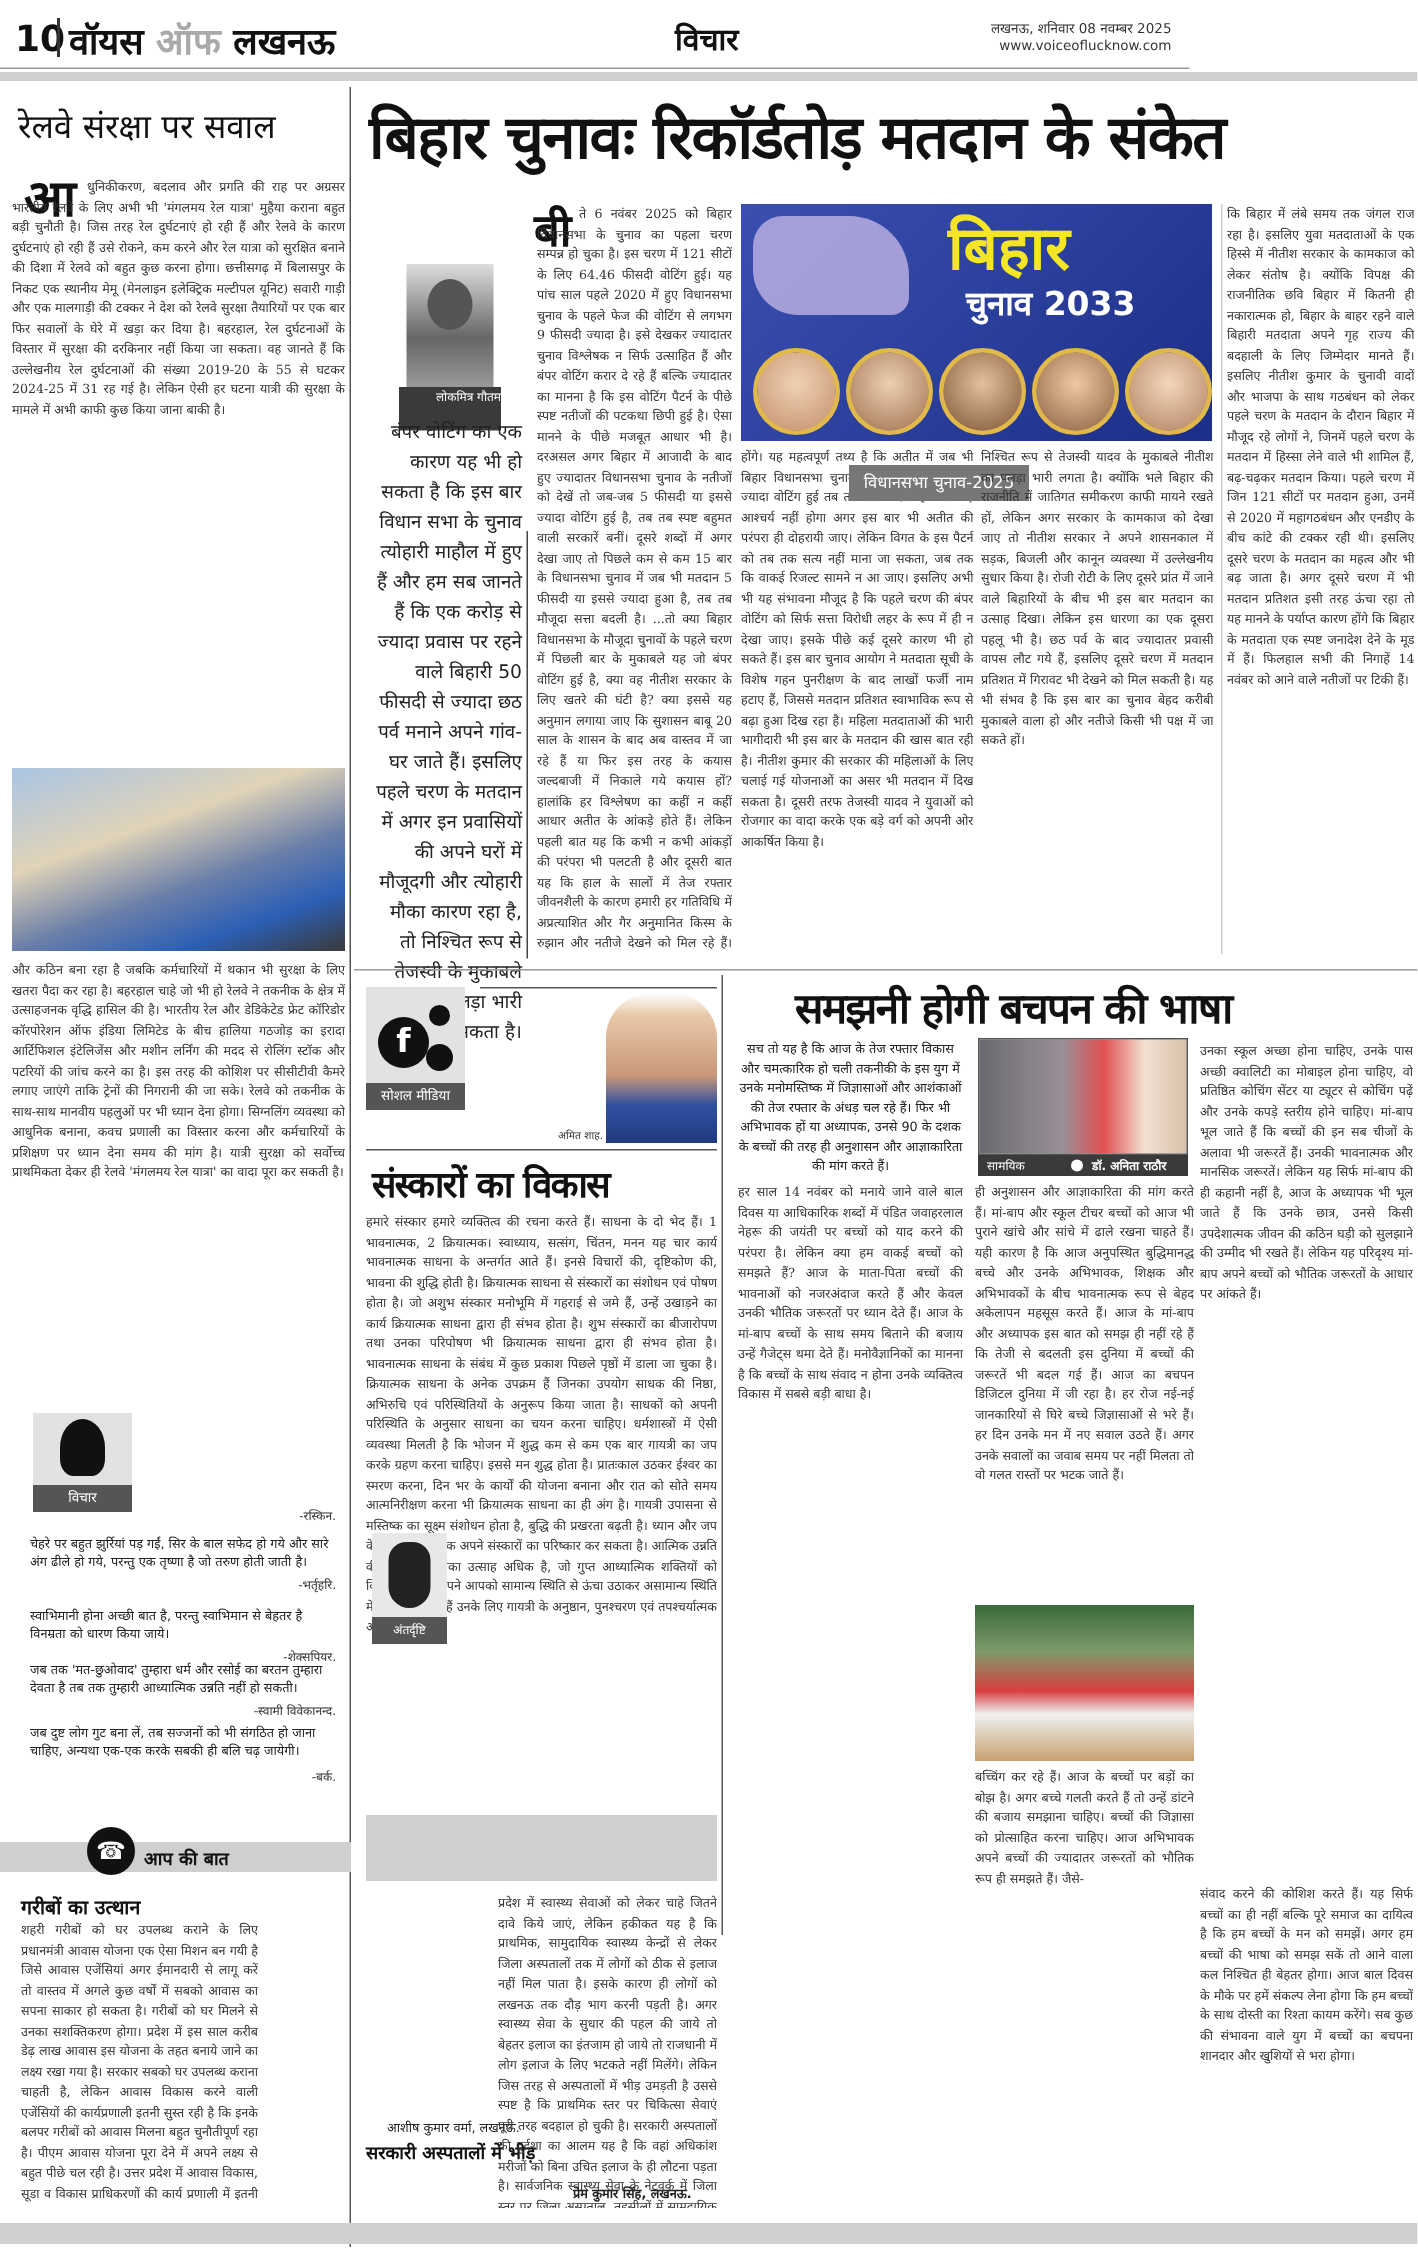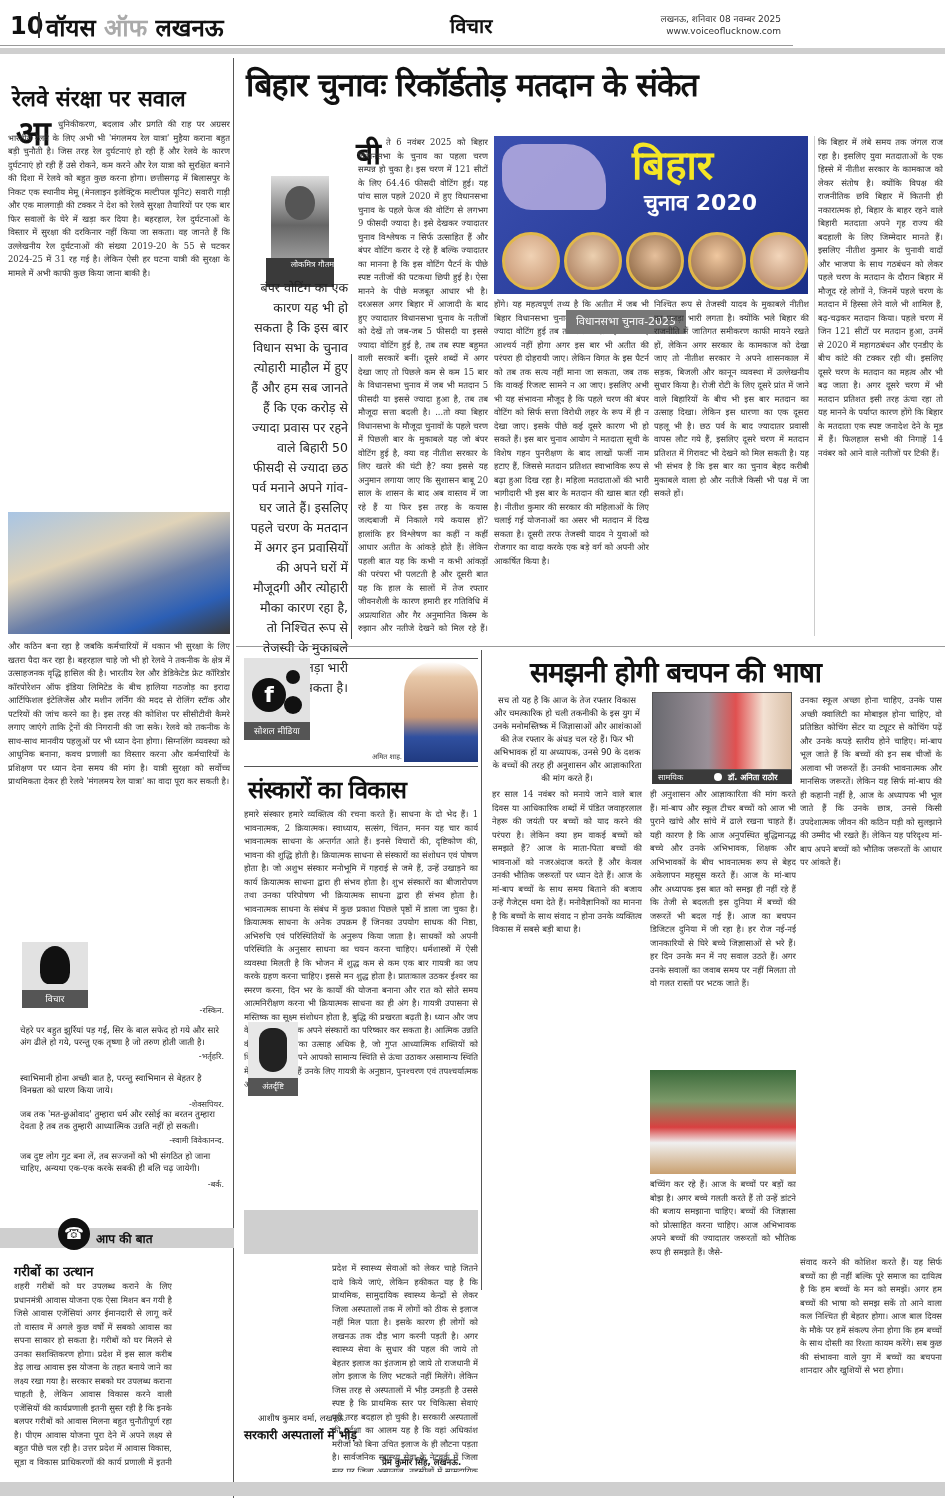--- a/index.html
+++ b/index.html
@@ -22,45 +22,45 @@
     <span style="color:#aaa">ऑफ</span>
     <span>लखनऊ</span>
   </span>
   <span class="abs" style="left:450px;top:12px;font-size:20px;font-weight:bold;color:#111">विचार</span>
   <span class="abs" style="right:12px;top:12px;font-size:9px;color:#333">लखनऊ, शनिवार 08 नवम्बर 2025</span>
   <span class="abs" style="right:12px;top:26px;font-size:9px;color:#333">www.voiceoflucknow.com</span>
 </div>
 <div class="abs greybar" style="left:0;top:48px;width:945px;height:6px"></div>
 
 <div class="abs" style="left:8px;top:62px;width:222px;height:880px">
-  <h2 class="abs" style="left:4px;top:20px;font-size:22px;font-weight:bold;color:#111;font-family:'DejaVu Sans',sans-serif">रेलवे संरक्षा पर सवाल</h2>
+  <h2 class="abs" style="left:4px;top:6px;font-size:22px;font-weight:normal;color:#111;font-family:'DejaVu Sans',sans-serif">रेलवे संरक्षा पर सवाल</h2>
   <span class="abs" style="left:8px;top:52px;font-size:34px;font-weight:bold;color:#111;line-height:38px">आ</span>
   <div class="abs txt" style="left:0;top:56px;width:222px;height:392px;text-indent:50px">धुनिकीकरण, बदलाव और प्रगति की राह पर अग्रसर भारतीय रेलवे के लिए अभी भी 'मंगलमय रेल यात्रा' मुहैया कराना बहुत बड़ी चुनौती है। जिस तरह रेल दुर्घटनाएं हो रही हैं और रेलवे के कारण दुर्घटनाएं हो रही हैं उसे रोकने, कम करने और रेल यात्रा को सुरक्षित बनाने की दिशा में रेलवे को बहुत कुछ करना होगा। छत्तीसगढ़ में बिलासपुर के निकट एक स्थानीय मेमू (मेनलाइन इलेक्ट्रिक मल्टीपल यूनिट) सवारी गाड़ी और एक मालगाड़ी की टक्कर ने देश को रेलवे सुरक्षा तैयारियों पर एक बार फिर सवालों के घेरे में खड़ा कर दिया है। बहरहाल, रेल दुर्घटनाओं के विस्तार में सुरक्षा की दरकिनार नहीं किया जा सकता। वह जानते हैं कि उल्लेखनीय रेल दुर्घटनाओं की संख्या 2019-20 के 55 से घटकर 2024-25 में 31 रह गई है। लेकिन ऐसी हर घटना यात्री की सुरक्षा के मामले में अभी काफी कुछ किया जाना बाकी है।</div>
   <div class="abs photo" style="left:0;top:450px;width:222px;height:122px;background:linear-gradient(160deg,#a9c5e4 0%,#e0d3b8 35%,#6b7fa8 60%,#2c5fb5 80%,#3a3a3a 100%)"></div>
   <div class="abs txt" style="left:0;top:578px;width:222px;height:362px">और कठिन बना रहा है जबकि कर्मचारियों में थकान भी सुरक्षा के लिए खतरा पैदा कर रहा है। बहरहाल चाहे जो भी हो रेलवे ने तकनीक के क्षेत्र में उत्साहजनक वृद्धि हासिल की है। भारतीय रेल और डेडिकेटेड फ्रेट कॉरिडोर कॉरपोरेशन ऑफ इंडिया लिमिटेड के बीच हालिया गठजोड़ का इरादा आर्टिफिशल इंटेलिजेंस और मशीन लर्निंग की मदद से रोलिंग स्टॉक और पटरियों की जांच करने का है। इस तरह की कोशिश पर सीसीटीवी कैमरे लगाए जाएंगे ताकि ट्रेनों की निगरानी की जा सके। रेलवे को तकनीक के साथ-साथ मानवीय पहलुओं पर भी ध्यान देना होगा। सिग्नलिंग व्यवस्था को आधुनिक बनाना, कवच प्रणाली का विस्तार करना और कर्मचारियों के प्रशिक्षण पर ध्यान देना समय की मांग है। यात्री सुरक्षा को सर्वोच्च प्राथमिकता देकर ही रेलवे 'मंगलमय रेल यात्रा' का वादा पूरा कर सकती है।</div>
 </div>
 <div class="abs vr" style="left:233px;top:58px;width:1px;height:1440px"></div>
 
 <div class="abs" style="left:236px;top:56px;width:709px;height:590px">
-  <h1 class="abs headline" style="left:10px;top:6px;font-size:32px;white-space:nowrap">बिहार चुनावः रिकॉर्डतोड़ मतदान के संकेत</h1>
+  <h1 class="abs headline" style="left:10px;top:6px;font-size:40px;white-space:nowrap">बिहार चुनावः रिकॉर्डतोड़ मतदान के संकेत</h1>
 
   <div class="abs" style="left:35px;top:120px;width:58px;height:82px;background:linear-gradient(180deg,#ddd,#666 60%,#999)">
     <div class="abs" style="left:14px;top:10px;width:30px;height:34px;border-radius:50%;background:#555"></div>
   </div>
   <div class="abs" style="left:30px;top:202px;width:68px;height:29px;background:#3a3a3a;color:#fff;font-size:8px;text-align:right;line-height:14px">लोकमित्र गौतम</div>
   <div class="abs" style="left:10px;top:222px;width:102px;font-family:'DejaVu Sans',sans-serif;font-size:12.5px;line-height:20px;text-align:right;color:#222">बंपर वोटिंग का एक कारण यह भी हो सकता है कि इस बार विधान सभा के चुनाव त्योहारी माहौल में हुए हैं और हम सब जानते हैं कि एक करोड़ से ज्यादा प्रवास पर रहने वाले बिहारी 50 फीसदी से ज्यादा छठ पर्व मनाने अपने गांव-घर जाते हैं। इसलिए पहले चरण के मतदान में अगर इन प्रवासियों की अपने घरों में मौजूदगी और त्योहारी मौका कारण रहा है, तो निश्चित रूप से तेजस्वी के मुकाबले नीतीश का पलड़ा भारी हो सकता है।</div>
   <div class="abs" style="left:115px;top:298px;width:1px;height:285px;background:#444"></div>
 
   <span class="abs" style="left:120px;top:76px;font-size:30px;font-weight:bold;color:#111">बी</span>
   <div class="abs txt" style="left:122px;top:80px;width:130px;height:500px;text-indent:28px">ते 6 नवंबर 2025 को बिहार विधानसभा के चुनाव का पहला चरण सम्पन्न हो चुका है। इस चरण में 121 सीटों के लिए 64.46 फीसदी वोटिंग हुई। यह पांच साल पहले 2020 में हुए विधानसभा चुनाव के पहले फेज की वोटिंग से लगभग 9 फीसदी ज्यादा है। इसे देखकर ज्यादातर चुनाव विश्लेषक न सिर्फ उत्साहित हैं और बंपर वोटिंग करार दे रहे हैं बल्कि ज्यादातर का मानना है कि इस वोटिंग पैटर्न के पीछे स्पष्ट नतीजों की पटकथा छिपी हुई है। ऐसा मानने के पीछे मजबूत आधार भी है। दरअसल अगर बिहार में आजादी के बाद हुए ज्यादातर विधानसभा चुनाव के नतीजों को देखें तो जब-जब 5 फीसदी या इससे ज्यादा वोटिंग हुई है, तब तब स्पष्ट बहुमत वाली सरकारें बनीं। दूसरे शब्दों में अगर देखा जाए तो पिछले कम से कम 15 बार के विधानसभा चुनाव में जब भी मतदान 5 फीसदी या इससे ज्यादा हुआ है, तब तब मौजूदा सत्ता बदली है। ...तो क्या बिहार विधानसभा के मौजूदा चुनावों के पहले चरण में पिछली बार के मुकाबले यह जो बंपर वोटिंग हुई है, क्या वह नीतीश सरकार के लिए खतरे की घंटी है? क्या इससे यह अनुमान लगाया जाए कि सुशासन बाबू 20 साल के शासन के बाद अब वास्तव में जा रहे हैं या फिर इस तरह के कयास जल्दबाजी में निकाले गये कयास हों? हालांकि हर विश्लेषण का कहीं न कहीं आधार अतीत के आंकड़े होते हैं। लेकिन पहली बात यह कि कभी न कभी आंकड़ों की परंपरा भी पलटती है और दूसरी बात यह कि हाल के सालों में तेज रफ्तार जीवनशैली के कारण हमारी हर गतिविधि में अप्रत्याशित और गैर अनुमानित किस्म के रुझान और नतीजे देखने को मिल रहे हैं। इसलिए यह जरूरी नहीं है कि अगर अतीत में 15 बार 5 प्रतिशत या इससे ज्यादा मतदान के चलते बिहार में सत्ता पार्टी या गठबंधन की हार हुई हो, तो इस बार भी पहले चरण के मतदान के बाद वही अनुमान लगाया जाए। जहां तक बात 2020 की है, तो पहले तो साल 2020 में 2 नहीं बल्कि 3 चरणों में मतदान सम्पन्न हुआ था और पहले चरण के चुनाव में 71 सीटों पर वोटिंग हुई थी।</div>
 
   <div class="abs" style="left:258px;top:80px;width:314px;height:158px;background:linear-gradient(135deg,#3b4fb0,#1b2f88);overflow:hidden">
     <div class="abs" style="left:8px;top:8px;width:104px;height:66px;background:#b7aee0;border-radius:20px 40px 12px 30px;opacity:.85"></div>
     <span class="abs" style="left:138px;top:0px;font-size:40px;font-weight:900;color:#f5e625">बिहार</span>
-    <span class="abs" style="left:150px;top:50px;font-size:22px;font-weight:900;color:#fff">चुनाव 2020</span>
+    <span class="abs" style="left:150px;top:50px;font-size:22px;font-weight:900;color:#fff">चुनाव 2033</span>
     <div class="abs" style="left:8px;top:96px;width:58px;height:58px;border-radius:50%;background:radial-gradient(circle at 50% 40%,#f0d2b4,#c28e6a);border:3px solid #e1b84a"></div>
     <div class="abs" style="left:70px;top:96px;width:58px;height:58px;border-radius:50%;background:radial-gradient(circle at 50% 40%,#ecd0b0,#a07050);border:3px solid #e1b84a"></div>
     <div class="abs" style="left:132px;top:96px;width:58px;height:58px;border-radius:50%;background:radial-gradient(circle at 50% 40%,#e6c09c,#7b5533);border:3px solid #e1b84a"></div>
     <div class="abs" style="left:194px;top:96px;width:58px;height:58px;border-radius:50%;background:radial-gradient(circle at 50% 40%,#f0c8a0,#8a6040);border:3px solid #e1b84a"></div>
     <div class="abs" style="left:256px;top:96px;width:58px;height:58px;border-radius:50%;background:radial-gradient(circle at 50% 40%,#f3d6bb,#b08060);border:3px solid #e1b84a"></div>
   </div>
   <div class="abs" style="left:578px;top:80px;width:1px;height:500px;background:#ccc"></div>
   <div class="abs txt" style="left:582px;top:80px;width:125px;height:500px">कि बिहार में लंबे समय तक जंगल राज रहा है। इसलिए युवा मतदाताओं के एक हिस्से में नीतीश सरकार के कामकाज को लेकर संतोष है। क्योंकि विपक्ष की राजनीतिक छवि बिहार में कितनी ही नकारात्मक हो, बिहार के बाहर रहने वाले बिहारी मतदाता अपने गृह राज्य की बदहाली के लिए जिम्मेदार मानते हैं। इसलिए नीतीश कुमार के चुनावी वादों और भाजपा के साथ गठबंधन को लेकर पहले चरण के मतदान के दौरान बिहार में मौजूद रहे लोगों ने, जिनमें पहले चरण के मतदान में हिस्सा लेने वाले भी शामिल हैं, बढ़-चढ़कर मतदान किया। पहले चरण में जिन 121 सीटों पर मतदान हुआ, उनमें से 2020 में महागठबंधन और एनडीए के बीच कांटे की टक्कर रही थी। इसलिए दूसरे चरण के मतदान का महत्व और भी बढ़ जाता है। अगर दूसरे चरण में भी मतदान प्रतिशत इसी तरह ऊंचा रहा तो यह मानने के पर्याप्त कारण होंगे कि बिहार के मतदाता एक स्पष्ट जनादेश देने के मूड में हैं। फिलहाल सभी की निगाहें 14 नवंबर को आने वाले नतीजों पर टिकी हैं।</div>
 
   <div class="abs txt" style="left:258px;top:242px;width:155px;height:338px">होंगे। यह महत्वपूर्ण तथ्य है कि अतीत में जब भी बिहार विधानसभा चुनाव में 5 प्रतिशत या इससे ज्यादा वोटिंग हुई तब तब सत्ता बदली है और कोई आश्चर्य नहीं होगा अगर इस बार भी अतीत की परंपरा ही दोहरायी जाए। लेकिन विगत के इस पैटर्न को तब तक सत्य नहीं माना जा सकता, जब तक कि वाकई रिजल्ट सामने न आ जाए। इसलिए अभी भी यह संभावना मौजूद है कि पहले चरण की बंपर वोटिंग को सिर्फ सत्ता विरोधी लहर के रूप में ही न देखा जाए। इसके पीछे कई दूसरे कारण भी हो सकते हैं। इस बार चुनाव आयोग ने मतदाता सूची के विशेष गहन पुनरीक्षण के बाद लाखों फर्जी नाम हटाए हैं, जिससे मतदान प्रतिशत स्वाभाविक रूप से बढ़ा हुआ दिख रहा है। महिला मतदाताओं की भारी भागीदारी भी इस बार के मतदान की खास बात रही है। नीतीश कुमार की सरकार की महिलाओं के लिए चलाई गई योजनाओं का असर भी मतदान में दिख सकता है। दूसरी तरफ तेजस्वी यादव ने युवाओं को रोजगार का वादा करके एक बड़े वर्ग को अपनी ओर आकर्षित किया है।</div>

